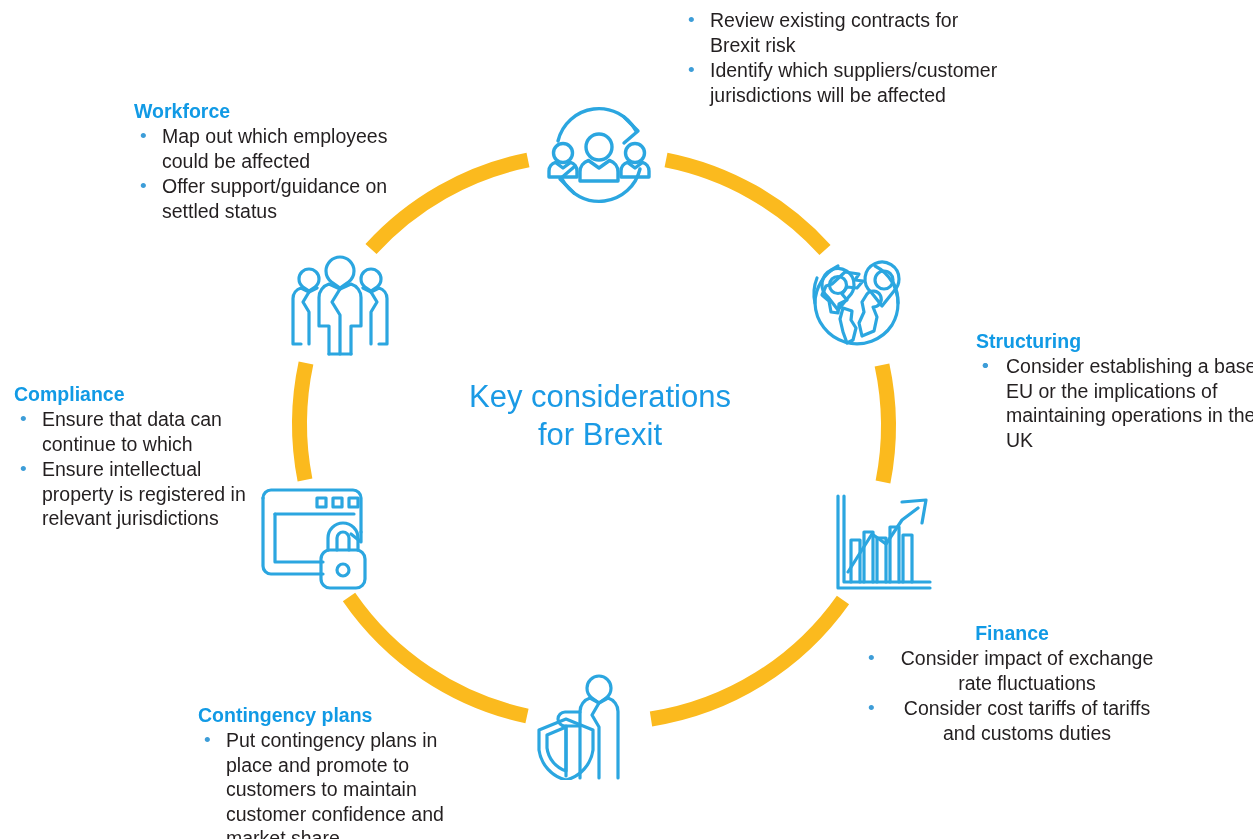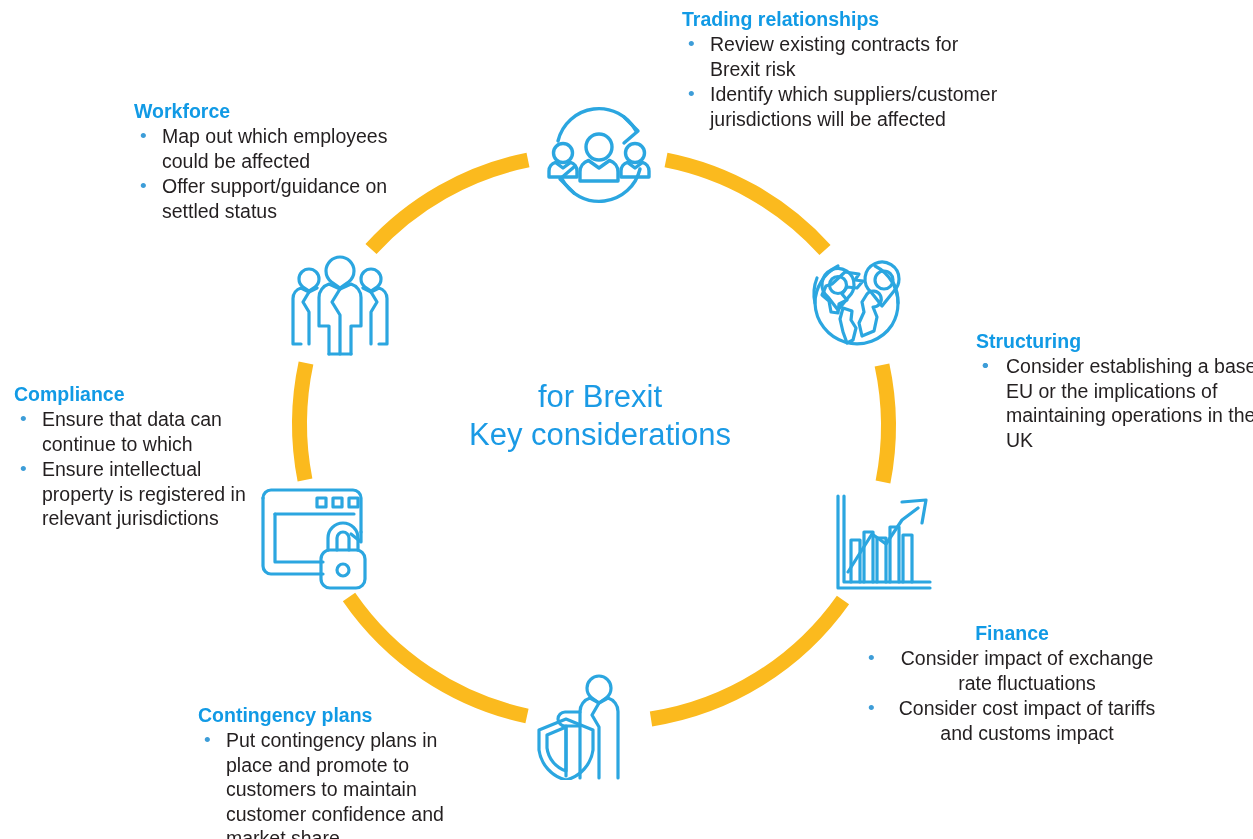--- a/index.html
+++ b/index.html
@@ -219,26 +219,25 @@
 
       <path d="M41 23 a14 14 0 0 1 28 0 a14 14 0 0 1 -5.5 11 l-8.5 6 l-8.5 -6 a14 14 0 0 1 -5.5 -11 z"></path>
       <path d="M55 41 l-11 -5 a14 14 0 0 0 -10 13.5 V78 h10 v28"></path>
       <path d="M55 41 l11 -5 a14 14 0 0 1 10 13.5 V78 h-10 v28"></path>
       <path d="M44 106 h22"></path>
       <path d="M55 41 l-8 13 l8 13 V106"></path>
     </svg>
   </div>
 
   <div id="centre-title">
+    <span class="line">Key considerations</span>
     <span class="line">for Brexit</span>
-    <span class="line">Key considerations</span>
   </div>
 
   <div class="block" style="left:682px; top:8px; width:330px;">
-    <div class="heading">Trading relationships</div>
     <ul>
       <li><span class="bullet">•</span><span>Review existing contracts for Brexit risk</span></li>
       <li><span class="bullet">•</span><span>Identify which suppliers/customer jurisdictions will be affected</span></li>
     </ul>
   </div>
 
   <div class="block" style="left:134px; top:100px; width:272px;">
     <div class="heading">Workforce</div>
     <ul>
       <li><span class="bullet">•</span><span>Map out which employees could be affected</span></li>
@@ -251,21 +250,21 @@
     <ul>
       <li><span class="bullet">•</span></li>
       <li><span class="bullet">•</span><span>Consider establishing a base in EU or the implications of maintaining operations in the UK</span></li>
     </ul>
   </div>
 
   <div class="block right-pad" style="left:862px; top:622px; width:300px;text-align:center;">
     <div class="heading">Finance</div>
     <ul>
       <li><span class="bullet">•</span><span>Consider impact of exchange rate fluctuations</span></li>
-      <li><span class="bullet">•</span><span>Consider cost impact of tariffs and customs impact</span></li>
+      <li><span class="bullet">•</span><span>Consider cost tariffs of tariffs and customs duties</span></li>
     </ul>
   </div>
 
   <div class="block" style="left:198px; top:676px; width:262px;margin-top:28px;">
     <div class="heading">Contingency plans</div>
     <ul>
       <li><span class="bullet">•</span><span>Put contingency plans in place and promote to customers to maintain customer confidence and market share</span></li>
     </ul>
   </div>
 

